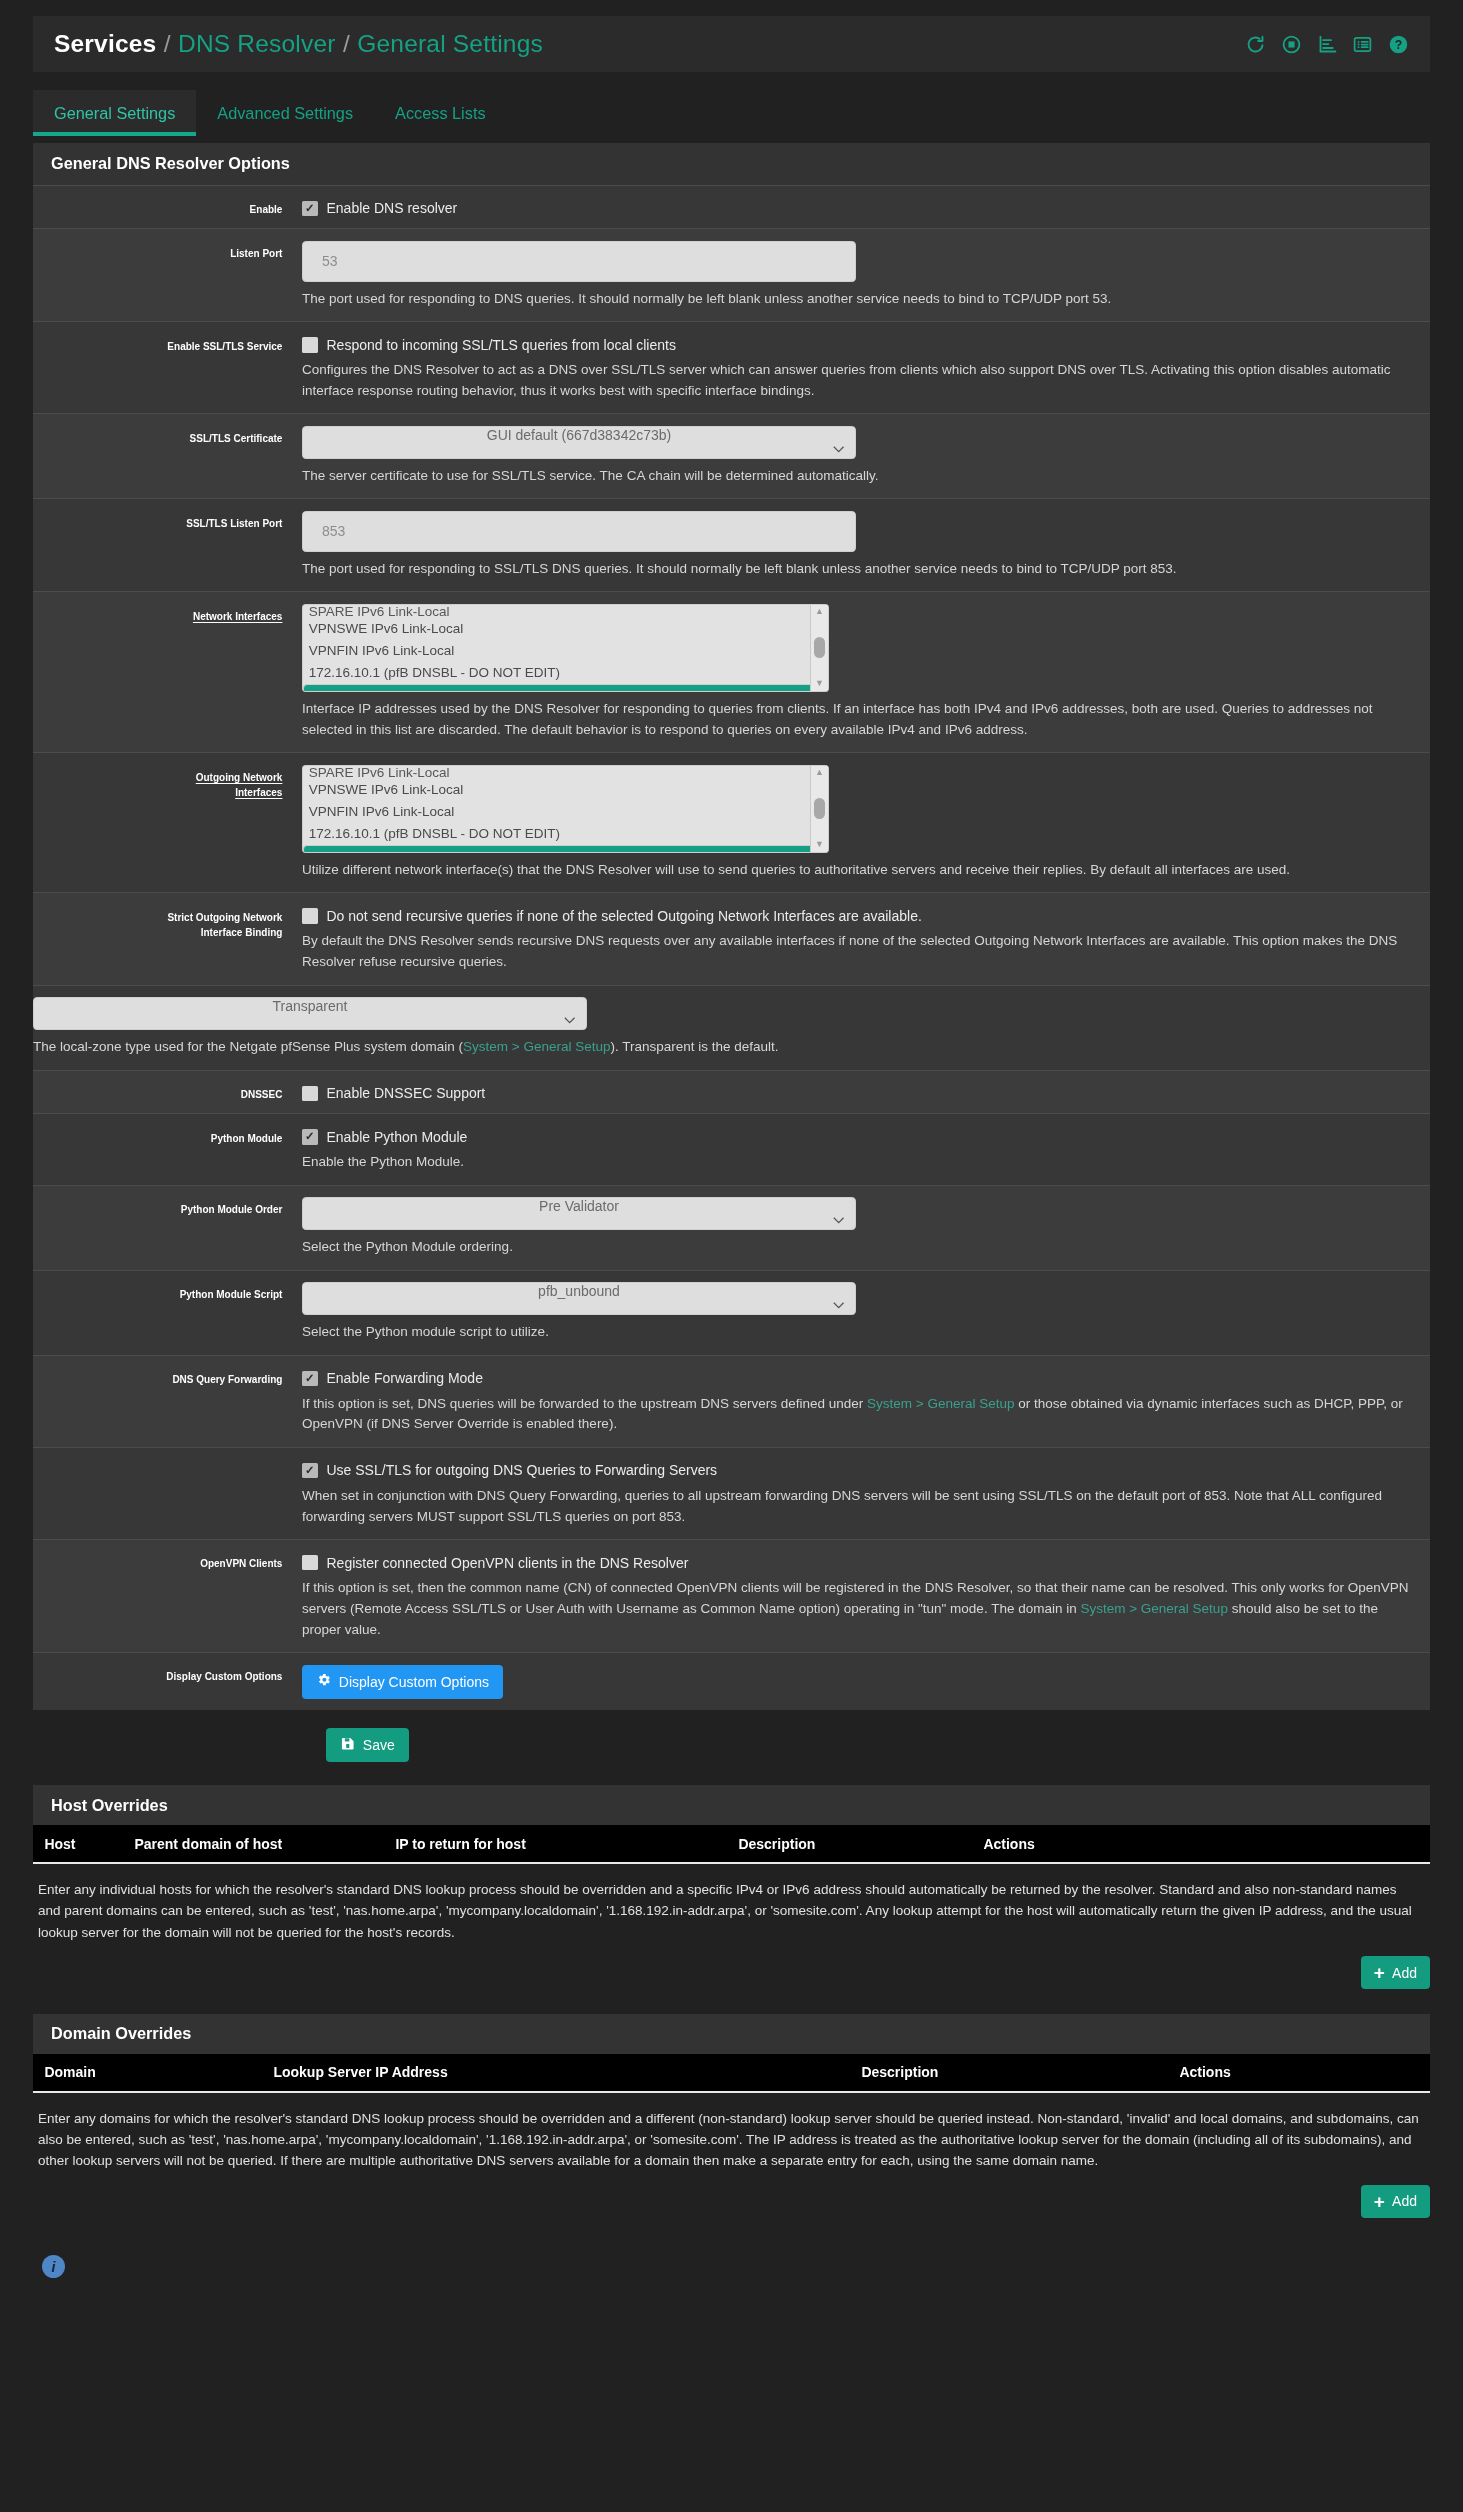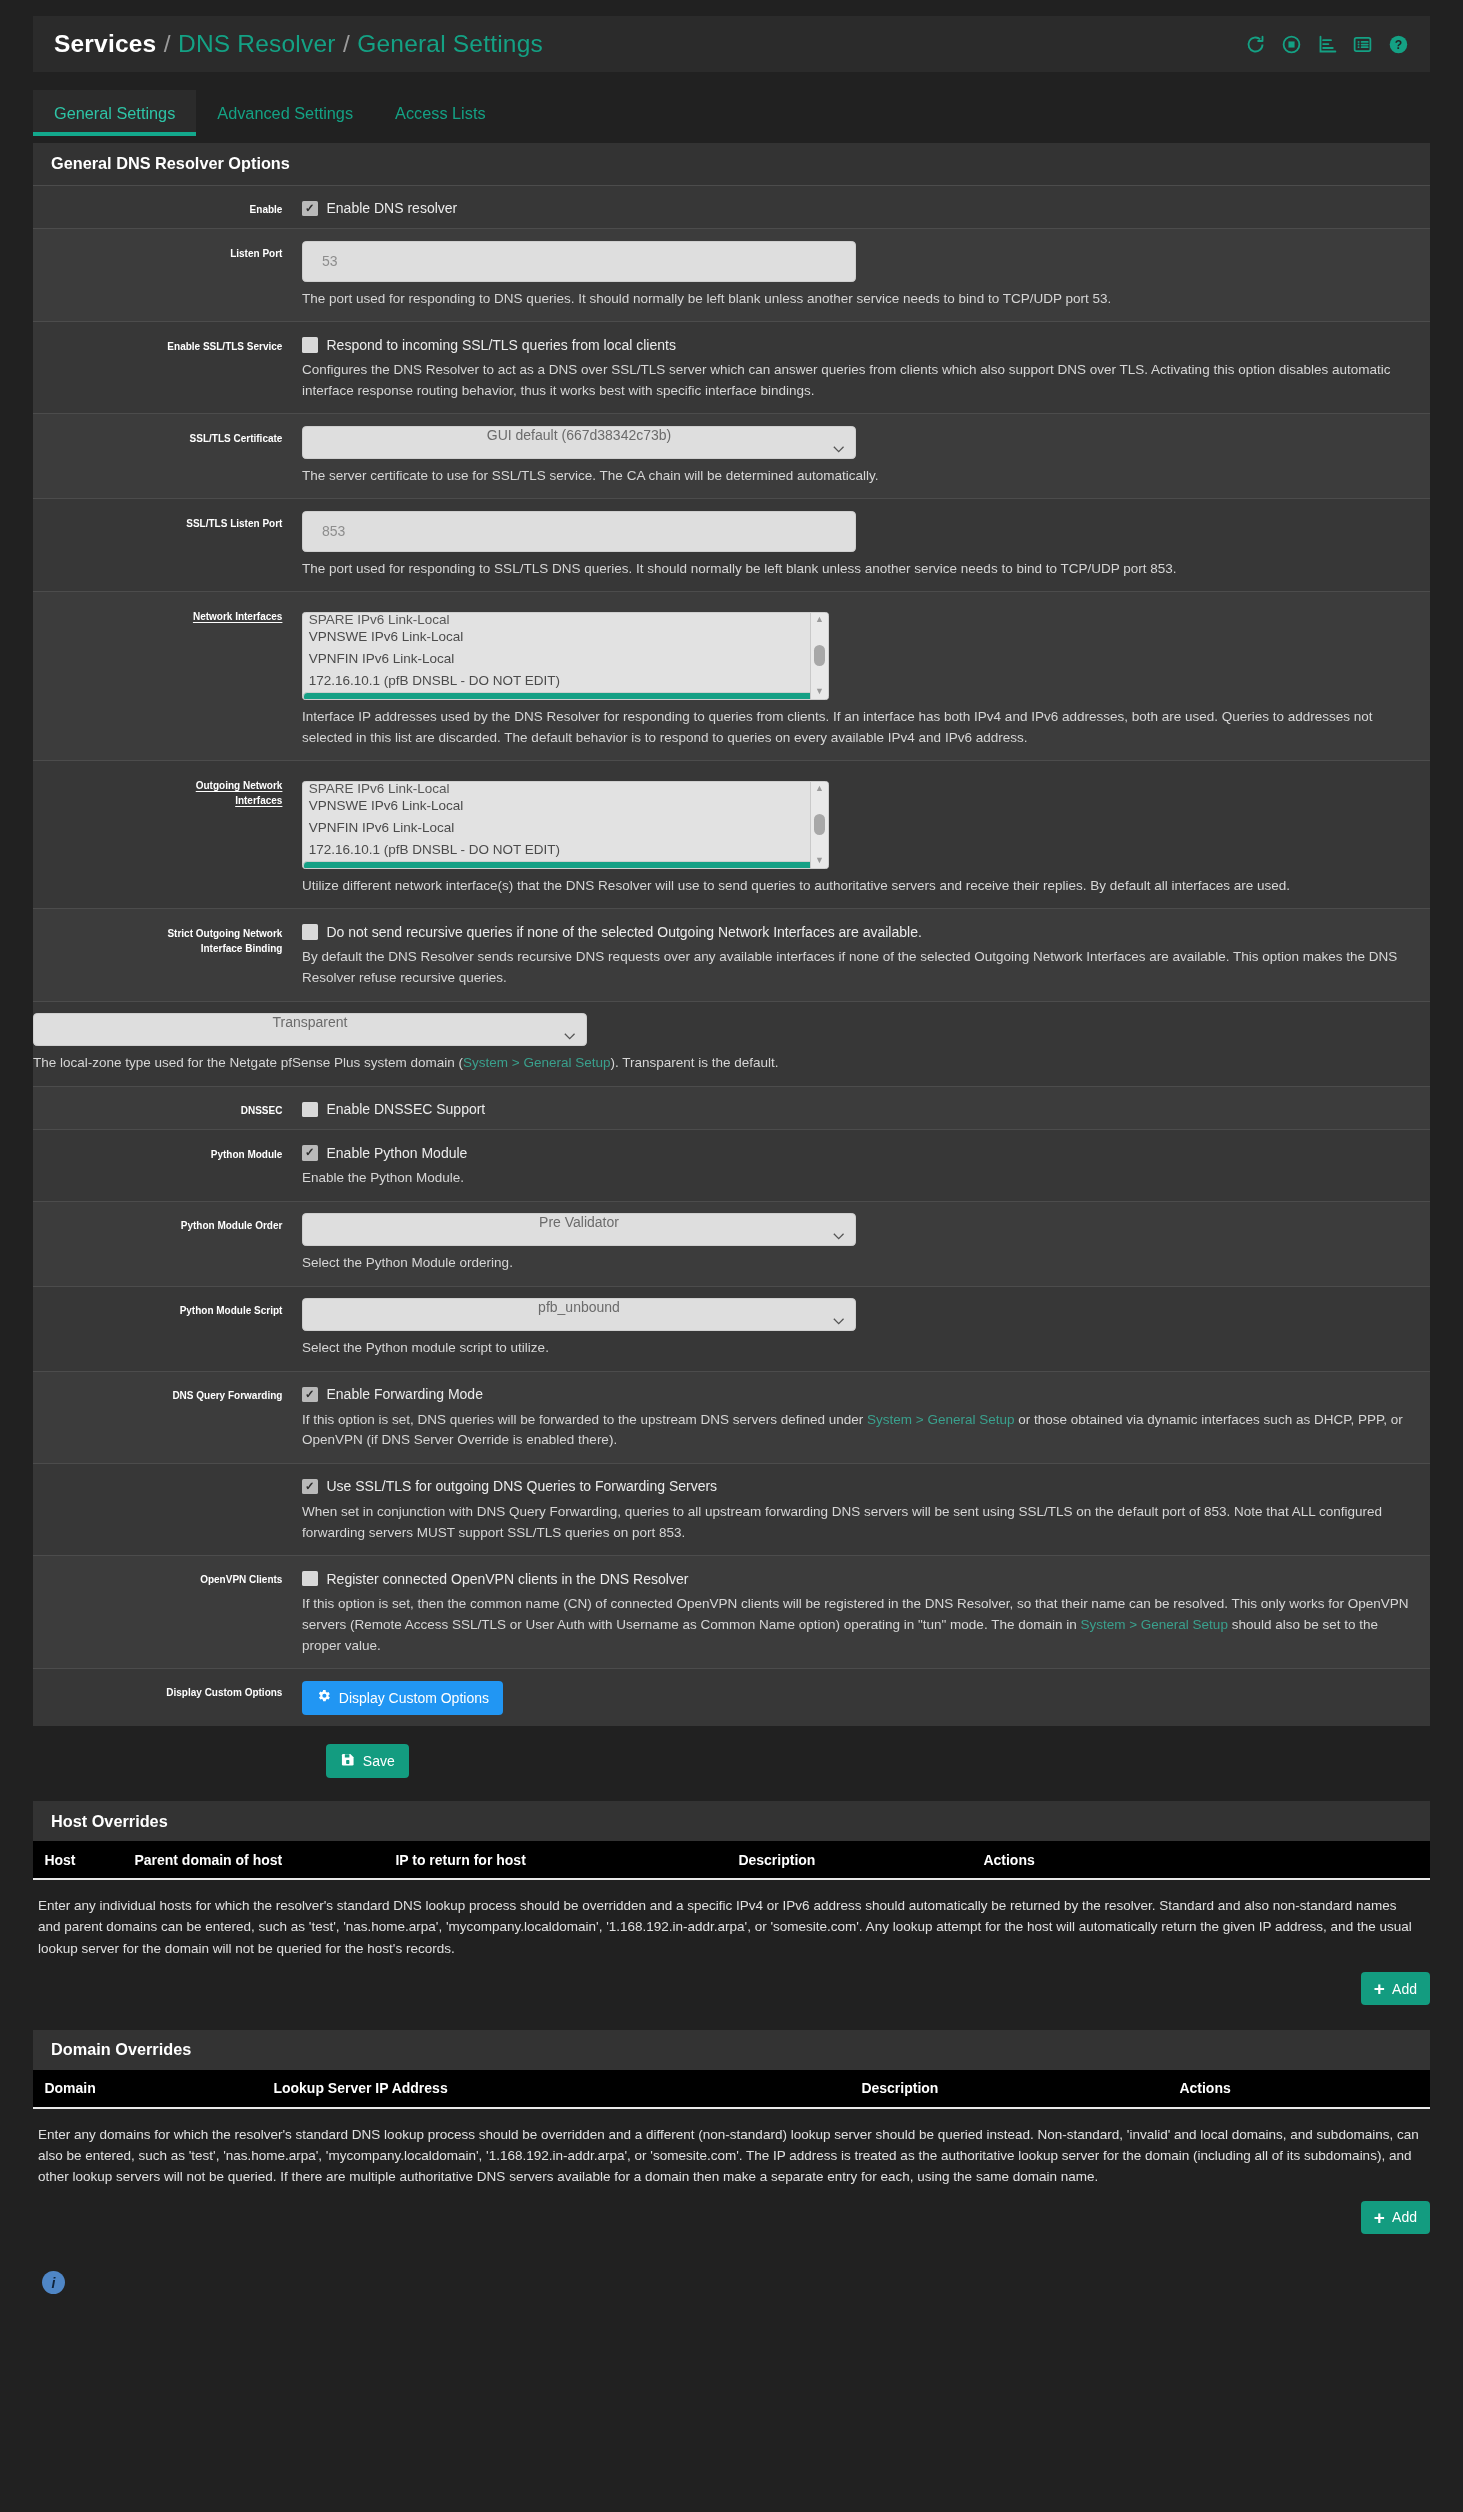--- a/index.html
+++ b/index.html
@@ -116,21 +116,20 @@
 
   
   .mlist{
     width:527px;
     background:#e2e2e2;
     border:0.8px solid #cfcfcf;
     border-radius:3.3px;
     display:flex;
     height:88px;
     overflow:hidden;
-    margin-top:8px;
   }
   .mlist-items{ flex:1; padding:0; overflow:hidden; }
   .mitem{
     font-size:13.5px;
     color:#4b4b4b;
     padding:1.6px 5.7px;
     line-height:1.42;
     white-space:nowrap;
   }
   .mitem.cut{ color:#575757; height:12.2px; overflow:hidden; line-height:1; padding-top:0;}

